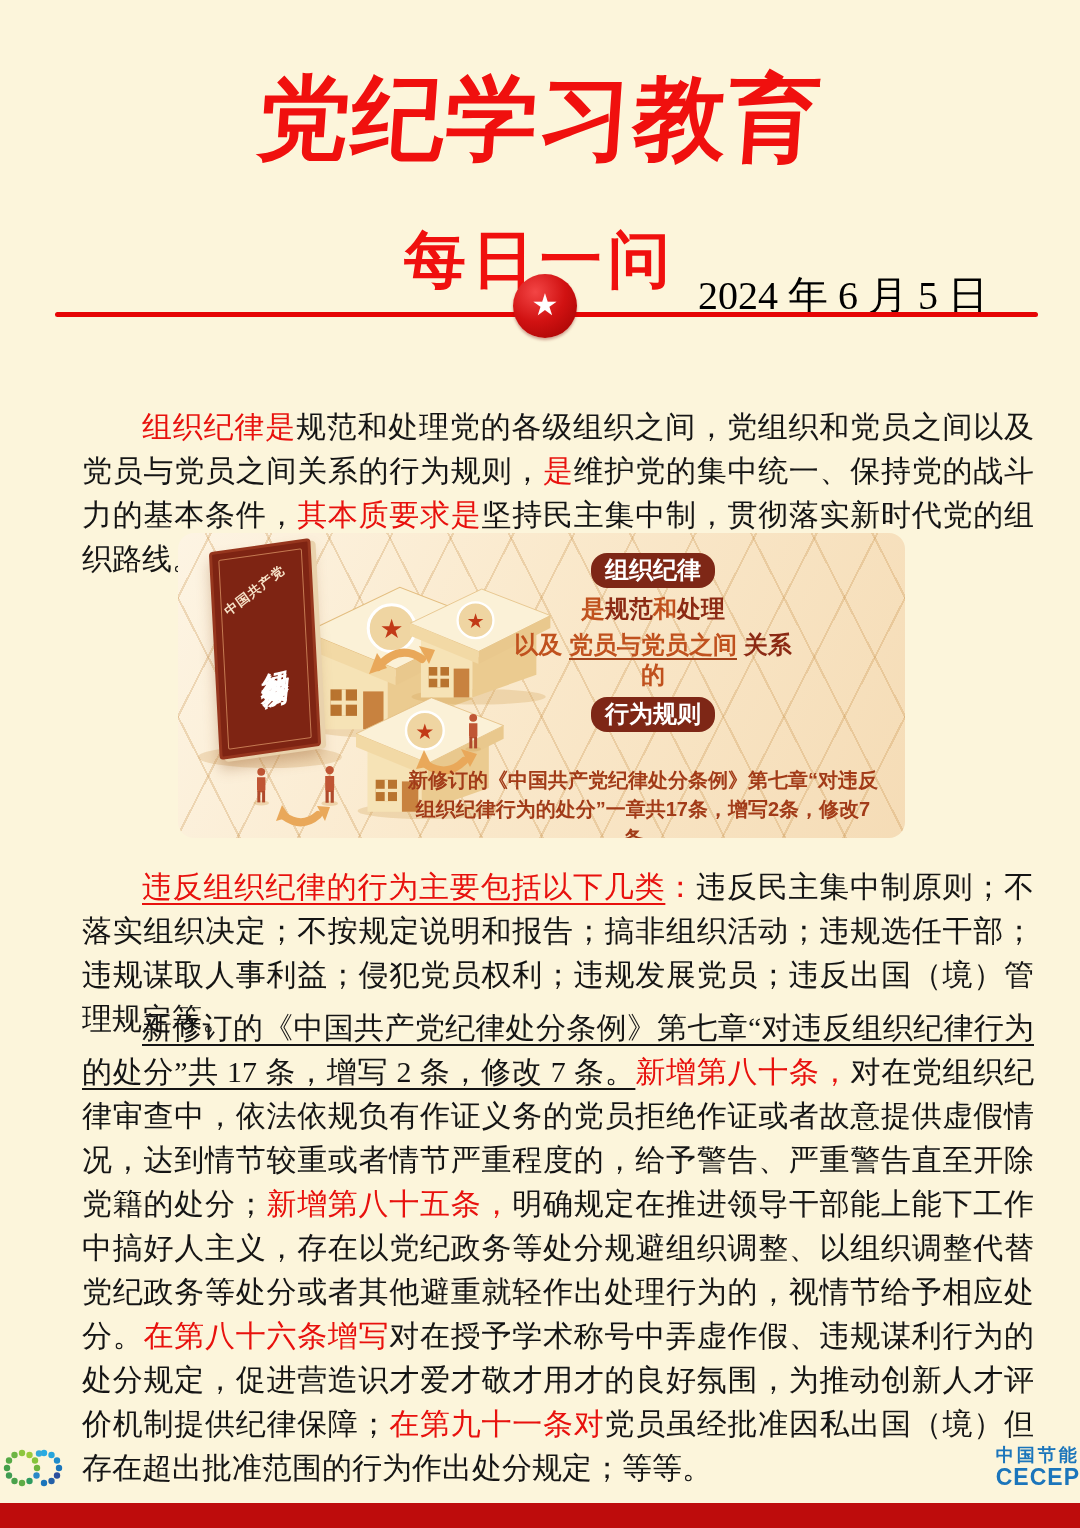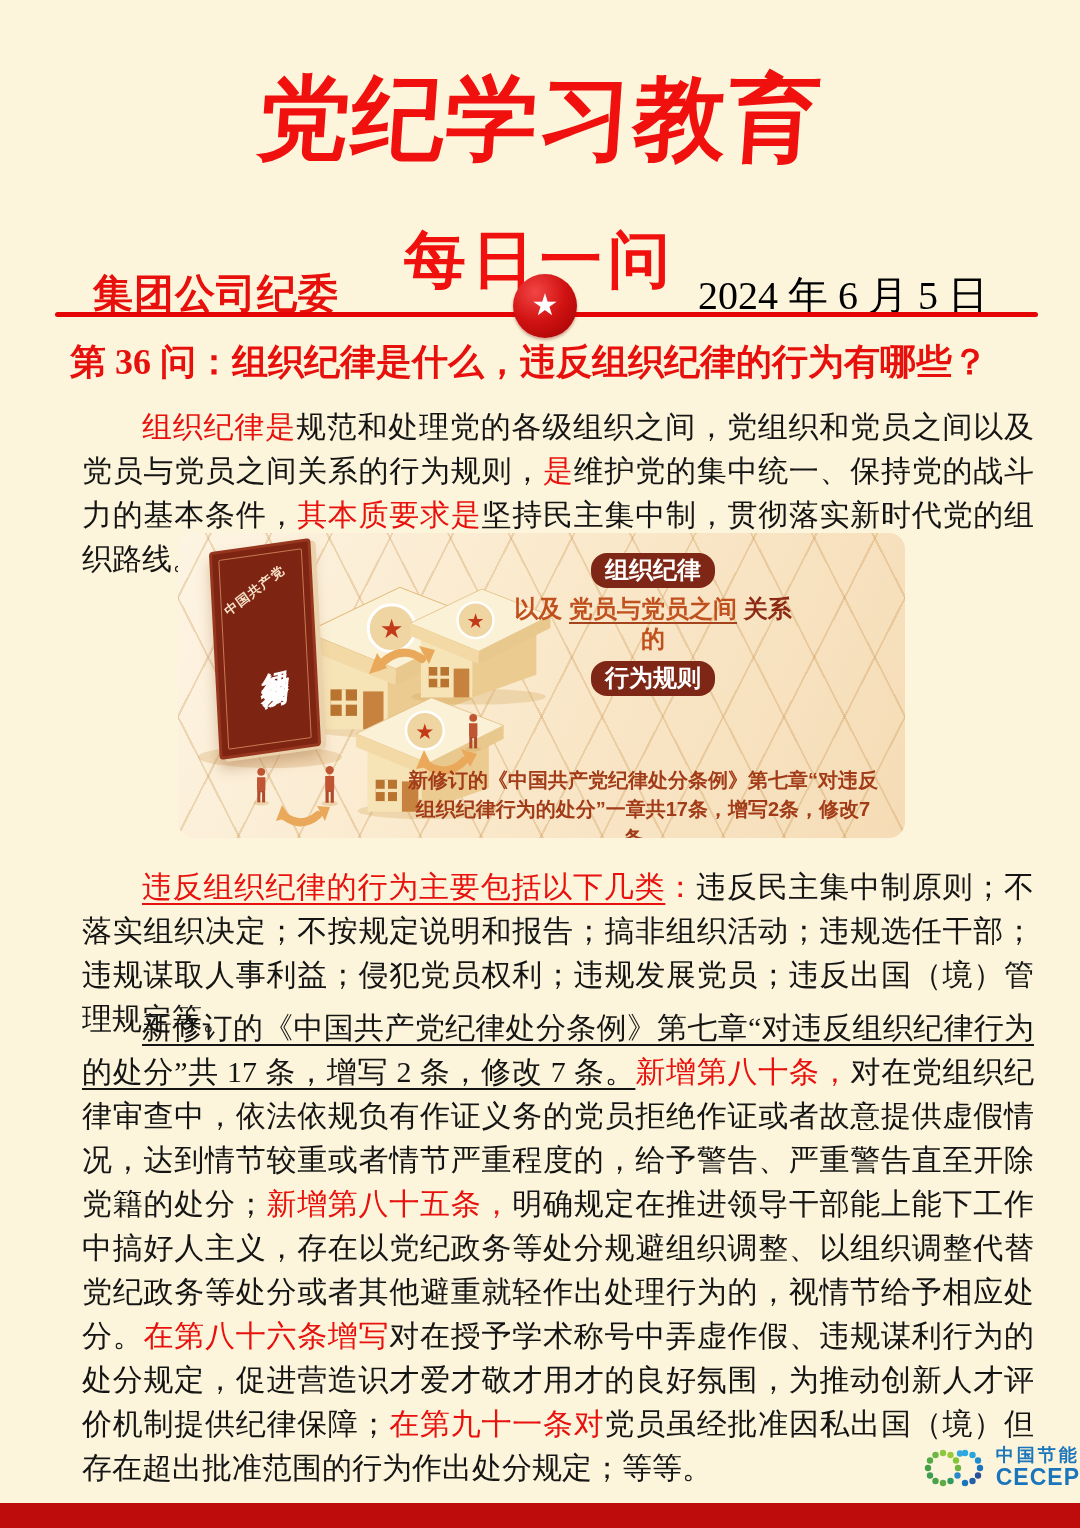--- a/index.html
+++ b/index.html
@@ -56,43 +56,39 @@
   .ill-line{margin-top:6px;line-height:1.25;}
   .ill-line.u-line{text-decoration:underline;text-underline-offset:5px;
     text-decoration-thickness:2px;text-decoration-color:#A4431C;}
   .ill-line .seg.b{color:#8C2A14;font-weight:800;}
   .ill-line .seg.u{text-decoration:underline;text-underline-offset:5px;
     text-decoration-thickness:2px;text-decoration-color:#A4431C;}
   .ill-note{position:absolute;left:230px;top:233px;width:470px;text-align:center;
     color:#A23B18;font-weight:700;font-size:20px;line-height:29px;}
 
   
-  .footer-logo{top:1444px;left:0;width:100%;display:flex;justify-content:flex-end;align-items:center;gap:9px;}
+  .footer-logo{top:1444px;left:0;width:100%;display:flex;justify-content:space-between;align-items:center;gap:9px;}
   .logo-text{display:flex;flex-direction:column;line-height:1.05;color:#1B75BB;}
   .logo-cn{font-size:18px;font-weight:700;letter-spacing:3px;}
   .logo-en{font-size:23px;font-weight:700;letter-spacing:1px;}
   .bottom-bar{left:0;top:1503px;width:100%;height:25px;background:#BE0C0C;}
 </style>
 </head>
 <body>
 
 <div class="poster">
 
   <div class="abs main-title">党纪学习教育</div>
   <div class="abs sub-title">每日一问</div>
-  <div class="abs org">集团公司纪委</div>
   <div class="abs date">2024 年 6 月 5 日</div>
   <div class="abs divider"></div>
   <div class="abs star-badge">
     <span>★</span>
   </div>
 
-  <div class="abs question">
-    <span class="q-label">第 36 问：</span><span>组织纪律是什么，违反组织纪律的行为有哪些？</span>
-  </div>
 
   <p class="abs body-p p1"><span class="seg red">组织纪律是</span><span class="seg">规范和处理党的各级组织之间，党组织和党员之间以及党员与党员之间关系的行为规则，</span><span class="seg red">是</span><span class="seg">维护党的集中统一、保持党的战斗力的基本条件，</span><span class="seg red">其本质要求是</span><span class="seg">坚持民主集中制，贯彻落实新时代党的组织路线。</span></p>
 
   <div class="abs card">
     <div class="lattice"></div>
 
     <svg class="scene" width="727" height="305" viewBox="0 0 727 305" xmlns="http://www.w3.org/2000/svg">
       <defs>
         <g id="hs">
           <ellipse cx="88" cy="156" rx="86" ry="10" fill="rgba(213,164,92,0.30)"></ellipse>
@@ -143,20 +139,21 @@
     </svg>
 
     <div class="book">
       <div class="frame"></div>
       <div class="book-top">中国共产党</div>
       <div class="book-title">纪律处分条例</div>
     </div>
 
     <div class="ill-col">
       <span class="ill-badge">组织纪律</span>
+      <div class="ill-line"><span class="seg">是</span><span class="seg b">规范</span><span class="seg">和</span><span class="seg b">处理</span></div>
       <div class="ill-line"><span class="seg">以及 </span><span class="seg u">党员与党员之间</span><span class="seg"> </span><span class="seg b">关系</span><span class="seg">的</span></div>
       <span class="ill-badge" style="margin-top:7px">行为规则</span>
     </div>
 
     <div class="ill-note">新修订的《中国共产党纪律处分条例》第七章“对违反组织纪律行为的处分”一章共17条，增写2条，修改7条。</div>
   </div>
 
   <p class="abs body-p p2"><span class="seg red ul">违反组织纪律的行为主要包括以下几类</span><span class="seg red">：</span><span class="seg">违反民主集中制原则；不落实组织决定；不按规定说明和报告；搞非组织活动；违规选任干部；违规谋取人事利益；侵犯党员权利；违规发展党员；违反出国（境）管理规定等。</span></p>
 
   <p class="abs body-p p3"><span class="seg ul">新修订的《中国共产党纪律处分条例》第七章“对违反组织纪律行为的处分”共 17 条，增写 2 条，修改 7 条。</span><span class="seg red">新增第八十条，</span><span class="seg">对在党组织纪律审查中，依法依规负有作证义务的党员拒绝作证或者故意提供虚假情况，达到情节较重或者情节严重程度的，给予警告、严重警告直至开除党籍的处分；</span><span class="seg red">新增第八十五条，</span><span class="seg">明确规定在推进领导干部能上能下工作中搞好人主义，存在以党纪政务等处分规避组织调整、以组织调整代替党纪政务等处分或者其他避重就轻作出处理行为的，视情节给予相应处分。</span><span class="seg red">在第八十六条增写</span><span class="seg">对在授予学术称号中弄虚作假、违规谋利行为的处分规定，促进营造识才爱才敬才用才的良好氛围，为推动创新人才评价机制提供纪律保障；</span><span class="seg red">在第九十一条对</span><span class="seg">党员虽经批准因私出国（境）但存在超出批准范围的行为作出处分规定；等等。</span></p>

